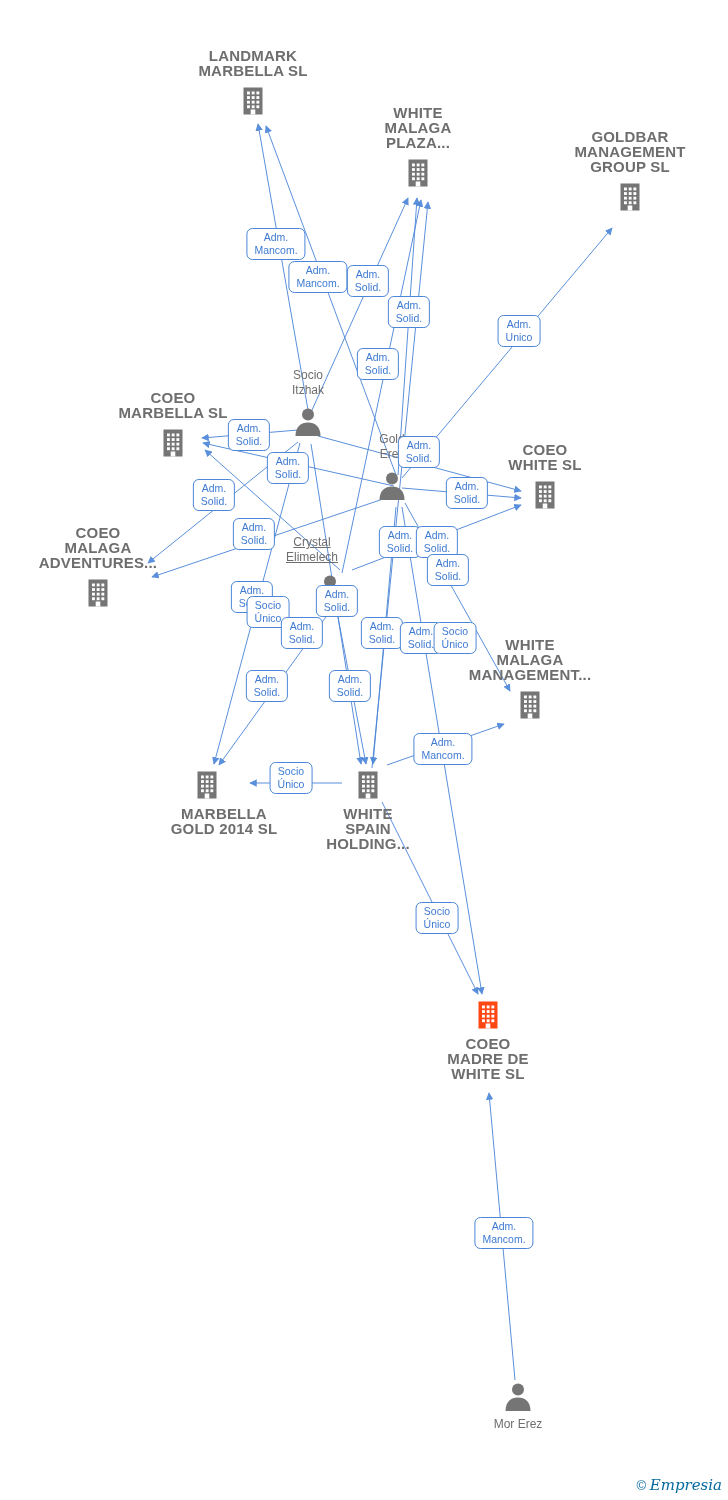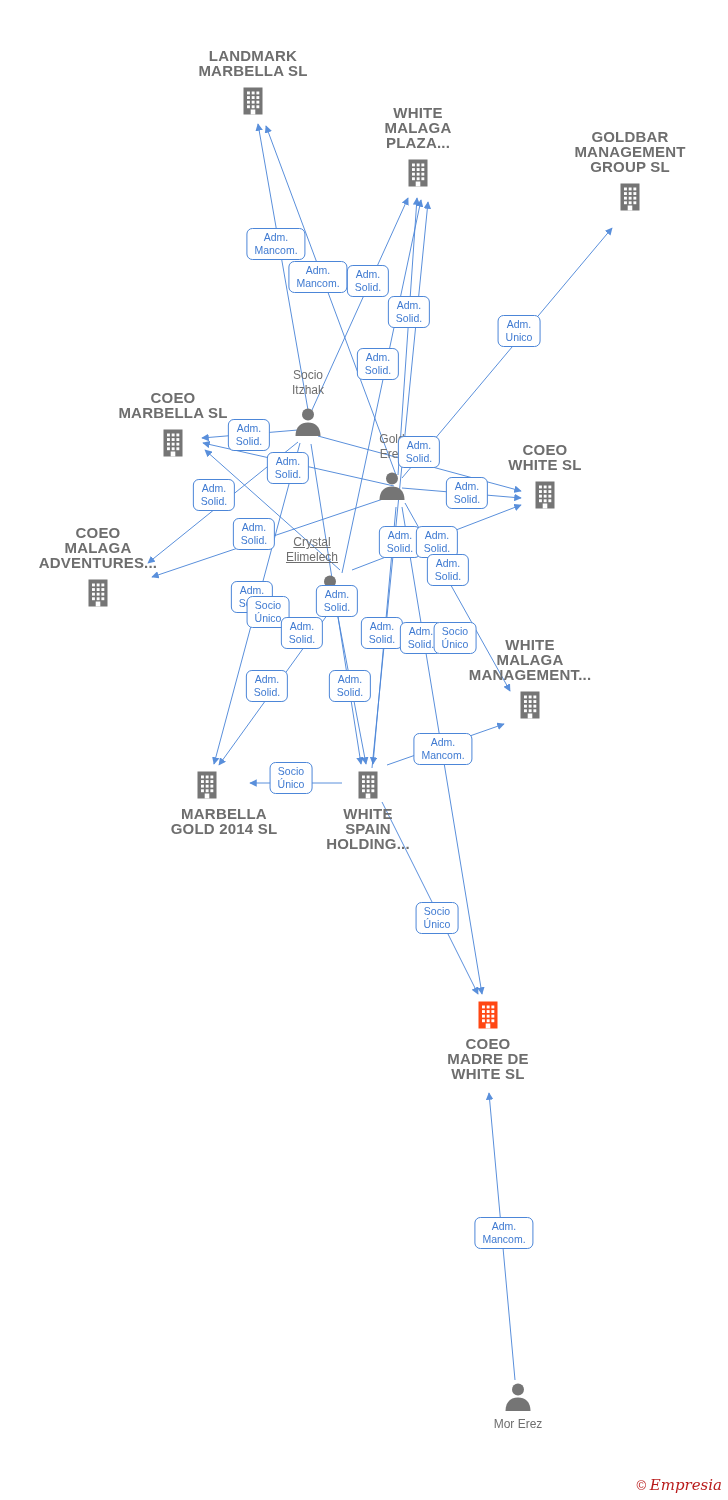--- a/index.html
+++ b/index.html
@@ -22,21 +22,21 @@
     color:#6e6e6e; font-size:12px; font-weight:400;
     line-height:15px; text-align:center; white-space:nowrap; cursor:pointer;
   }
   .edge-label {
     position:absolute; transform:translate(-50%,-50%);
     background:#ffffff; border:1px solid #4c86d8; border-radius:6px;
     padding:2px 7px; color:#3f7ad1; font-size:10.5px; line-height:13px;
     text-align:center; white-space:nowrap;
   }
   .watermark {
-    position:absolute; right:6px; bottom:6px; color:#b91c1c;
+    position:absolute; right:6px; bottom:6px; color:#0369a1;
     font-size:13px; cursor:pointer;
   }
   .watermark .brand {
     font-family:"DejaVu Serif", serif; font-style:italic; font-size:15px;
   }
 </style>
 </head>
 <body>
 
 <div class="canvas">

